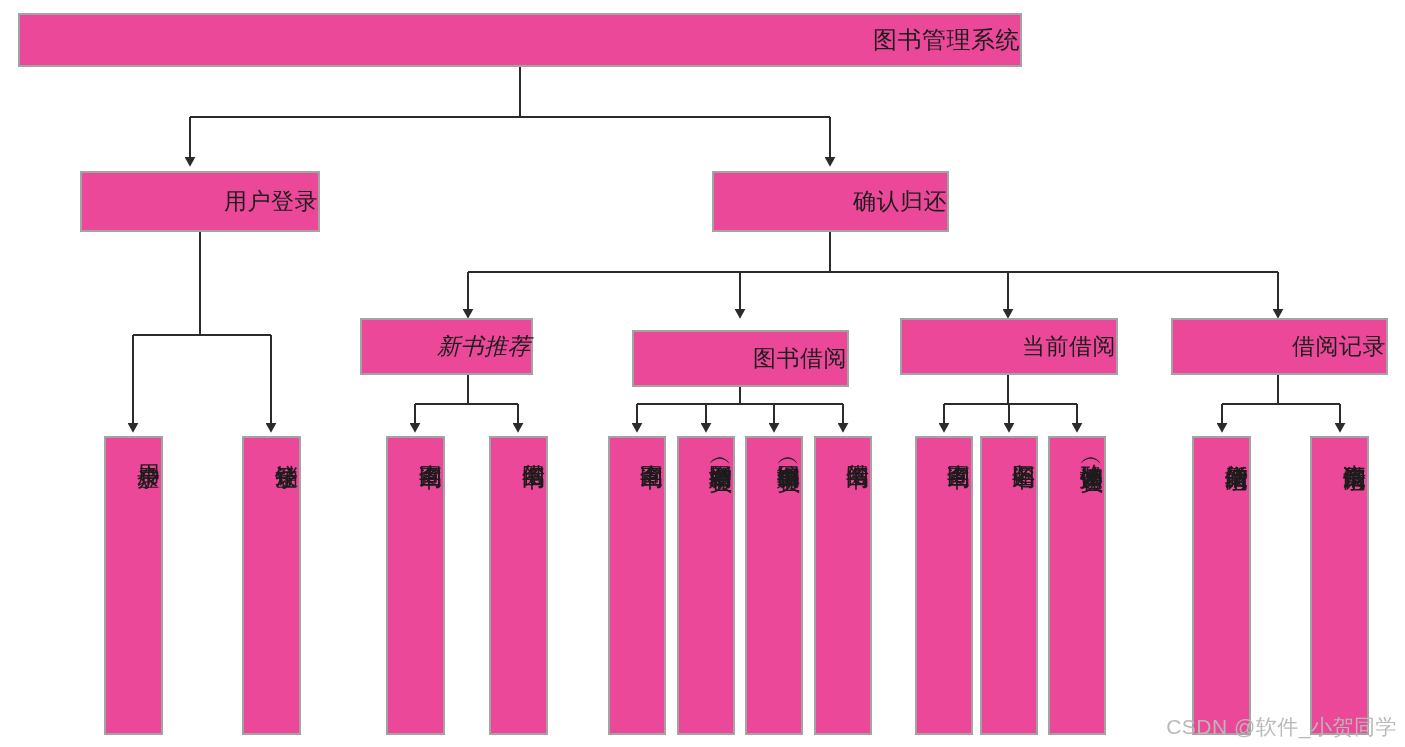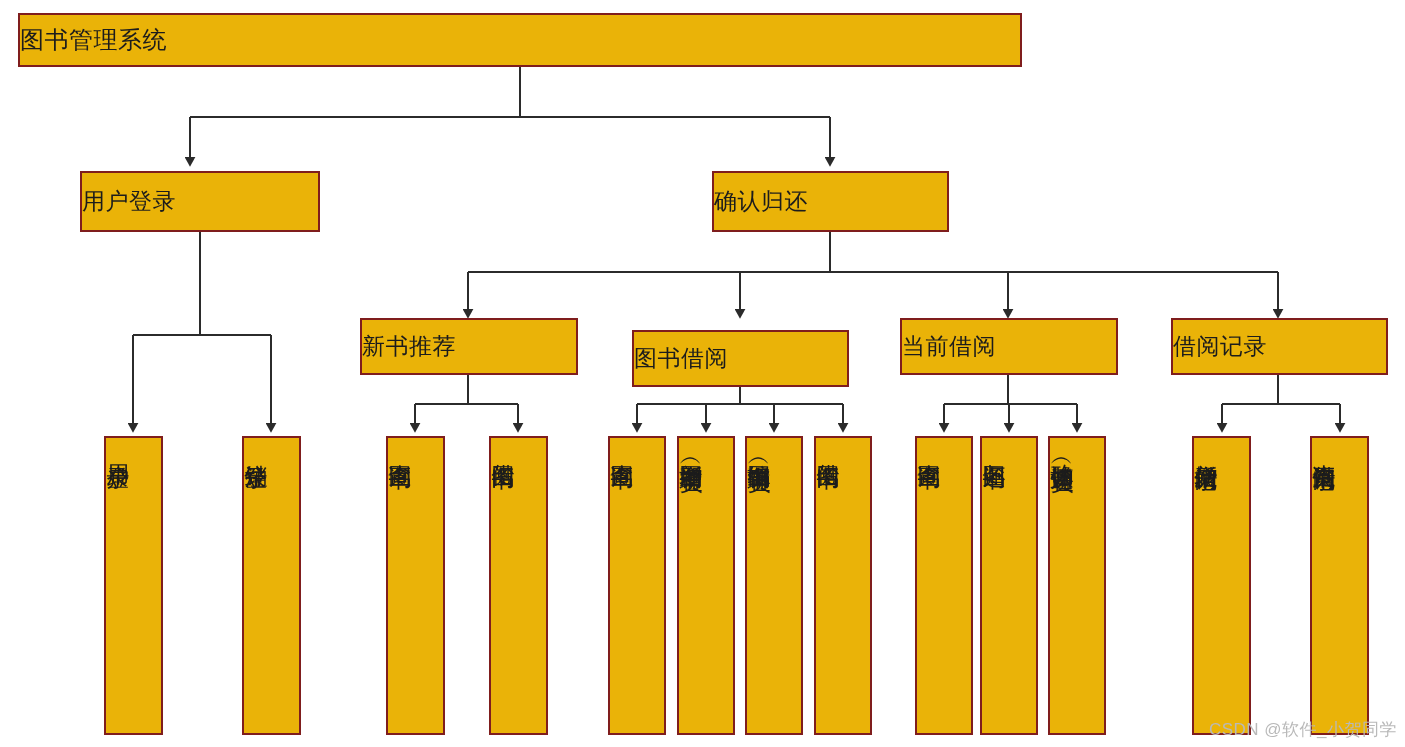--- a/index.html
+++ b/index.html
@@ -17,25 +17,25 @@
   }
   #edges{
     position:absolute;
     left:0; top:0;
     width:1405px; height:747px;
     pointer-events:none;
   }
   .node{
     position:absolute;
     box-sizing:border-box;
-    background:#eab308;
-    border:2px solid #7f1d1d;
+    background:#ec4899;
+    border:2px solid #a3a3a3;
     display:flex;
     align-items:center;
-    justify-content:flex-start;
+    justify-content:flex-end;
     color:#1c1c1c;
     z-index:2;
   }
   .node .label{
     display:block;
     text-align:center;
     line-height:1.25;
     letter-spacing:0.5px;
     white-space:nowrap;
   }
@@ -57,21 +57,21 @@
     font-size:23px;
     line-height:1.06;
     letter-spacing:1px;
     max-height:278px;
     text-align:start;
   }
   .watermark{
     position:absolute;
     right:8px;
     bottom:6px;
-    font-size:17px;
+    font-size:21px;
     color:#b9b9b9;
     letter-spacing:0.5px;
     z-index:5;
     white-space:nowrap;
   }
 </style>
 </head>
 <body>
 
 <div id="canvas">
@@ -130,21 +130,21 @@
     <span class="label">图书管理系统</span>
   </div>
 
   <div class="node h" style="left:80px; top:171px; width:240px; height:61px;">
     <span class="label">用户登录</span>
   </div>
   <div class="node h" style="left:712px; top:171px; width:237px; height:61px;">
     <span class="label">确认归还</span>
   </div>
 
-  <div class="node h" style="left:360px; top:318px; width:218px; height:57px;">
+  <div class="node h" style="left:360px; top:318px; width:173px; height:57px;font-style:italic;">
     <span class="label">新书推荐</span>
   </div>
   <div class="node h" style="left:632px; top:318px; width:217px; height:57px;margin-top:12px;">
     <span class="label">图书借阅</span>
   </div>
   <div class="node h" style="left:900px; top:318px; width:218px; height:57px;">
     <span class="label">当前借阅</span>
   </div>
   <div class="node h" style="left:1171px; top:318px; width:217px; height:57px;">
     <span class="label">借阅记录</span>

